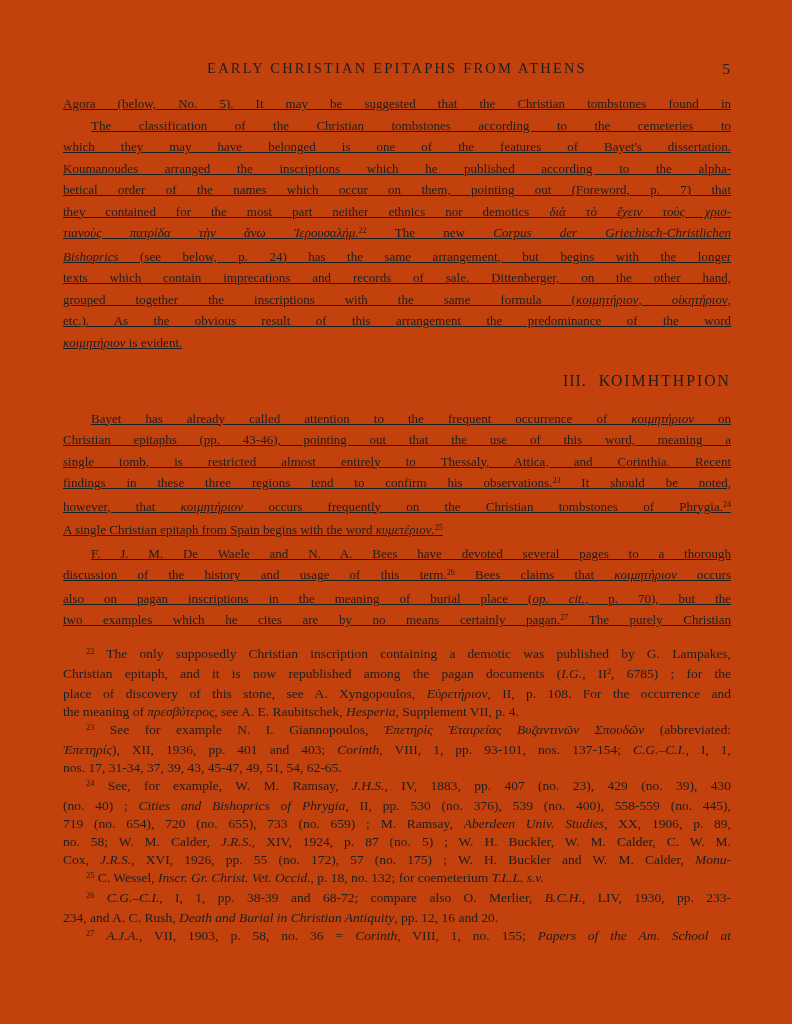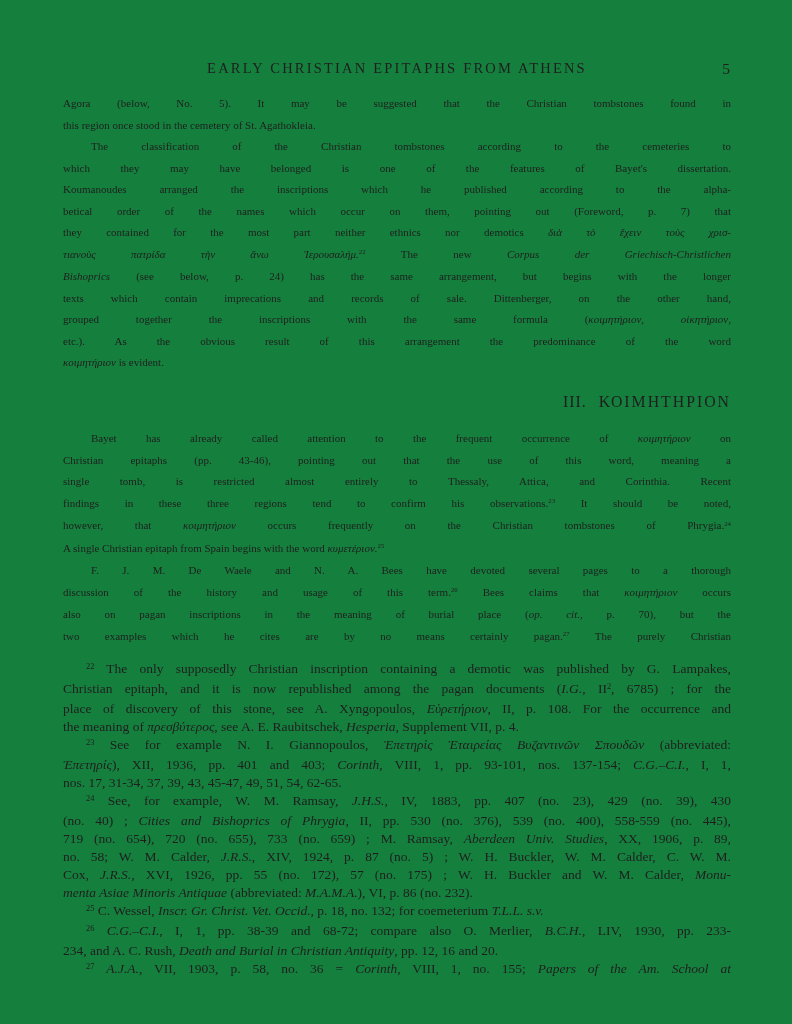--- a/index.html
+++ b/index.html
@@ -28,24 +28,25 @@
     white-space: nowrap;
   }
   .rh-page {
     position: absolute;
     right: 1px;
     top: 0;
     font-size: 15.5px;
     letter-spacing: 0;
   }
   .body-text .line {
-    font-size: 11px;
+    font-size: 13px;
     line-height: 21.5px;
     text-align: justify;
     text-align-last: justify;
+    text-decoration: underline;
   }
   .line.noj { text-align-last: left; }
   .body-text .line.indent { text-indent: 28px; }
   .section-heading {
     font-size: 15.8px;
     font-weight: normal;
     text-align: right;
     margin: 17px 0 16px 0;
     line-height: 21.5px;
   }
@@ -64,29 +65,28 @@
   .seg-sup {
     font-size: 62%;
     position: relative;
     top: -0.45em;
     letter-spacing: 0;
   }
 </style>
 </head>
 <body>
 
-<div class="page" style="background: #15803d; color: rgb(30, 30, 30);">
+<div class="page" style="background: #c2410c; color: rgb(30, 30, 30);">
   <div class="running-head">
     <div class="rh-title">EARLY CHRISTIAN EPITAPHS FROM ATHENS</div>
     <div class="rh-page">5</div>
   </div>
 
   <div class="body-text">
       <div class="line"><span class="seg">Agora (below, No. 5).  It may be suggested that the Christian tombstones found in</span></div>
-      <div class="line noj"><span class="seg">this region once stood in the cemetery of St. Agathokleia.</span></div>
       <div class="line indent"><span class="seg">The classification of the Christian tombstones according to the cemeteries to</span></div>
       <div class="line"><span class="seg">which they may have belonged is one of the features of Bayet's dissertation.</span></div>
       <div class="line"><span class="seg">Koumanoudes arranged the inscriptions which he published according to the alpha-</span></div>
       <div class="line"><span class="seg">betical order of the names which occur on them, pointing out (Foreword, p. 7) that</span></div>
       <div class="line"><span class="seg">they contained for the most part neither ethnics nor demotics </span><span class="seg-g">διὰ τὸ ἔχειν τοὺς χρισ-</span></div>
       <div class="line"><span class="seg-g">τιανοὺς πατρίδα τὴν ἄνω Ἱερουσαλήμ.</span><span class="seg-sup">22</span><span class="seg"> The new </span><span class="seg-i">Corpus der Griechisch-Christlichen</span></div>
       <div class="line"><span class="seg-i">Bishoprics</span><span class="seg"> (see below, p. 24) has the same arrangement, but begins with the longer</span></div>
       <div class="line"><span class="seg">texts which contain imprecations and records of sale.  Dittenberger, on the other hand,</span></div>
       <div class="line"><span class="seg">grouped together the inscriptions with the same formula (</span><span class="seg-g">κοιμητήριον, οἰκητήριον,</span></div>
       <div class="line"><span class="seg">etc.).  As the obvious result of this arrangement the predominance of the word</span></div>
@@ -116,19 +116,18 @@
       <div class="line"><span class="seg">place of discovery of this stone, see A. Xyngopoulos, </span><span class="seg-g">Εὑρετήριον</span><span class="seg">, II, p. 108.  For the occurrence and</span></div>
       <div class="line noj"><span class="seg">the meaning of </span><span class="seg-g">πρεσβύτερος</span><span class="seg">, see A. E. Raubitschek, </span><span class="seg-i">Hesperia</span><span class="seg">, Supplement VII, p. 4.</span></div>
       <div class="line indent"><span class="seg-sup">23</span><span class="seg"> See for example N. I. Giannopoulos, </span><span class="seg-g">Ἐπετηρὶς Ἑταιρείας Βυζαντινῶν Σπουδῶν</span><span class="seg"> (abbreviated:</span></div>
       <div class="line"><span class="seg-g">Ἐπετηρίς</span><span class="seg">), XII, 1936, pp. 401 and 403; </span><span class="seg-i">Corinth</span><span class="seg">, VIII, 1, pp. 93-101, nos. 137-154; </span><span class="seg-i">C.G.–C.I.</span><span class="seg">, I, 1,</span></div>
       <div class="line noj"><span class="seg">nos. 17, 31-34, 37, 39, 43, 45-47, 49, 51, 54, 62-65.</span></div>
       <div class="line indent"><span class="seg-sup">24</span><span class="seg"> See, for example, W. M. Ramsay, </span><span class="seg-i">J.H.S.</span><span class="seg">, IV, 1883, pp. 407 (no. 23), 429 (no. 39), 430</span></div>
       <div class="line"><span class="seg">(no. 40) ; </span><span class="seg-i">Cities and Bishoprics of Phrygia</span><span class="seg">, II, pp. 530 (no. 376), 539 (no. 400), 558-559 (no. 445),</span></div>
       <div class="line"><span class="seg">719 (no. 654), 720 (no. 655), 733 (no. 659) ; M. Ramsay, </span><span class="seg-i">Aberdeen Univ. Studies</span><span class="seg">, XX, 1906, p. 89,</span></div>
       <div class="line"><span class="seg">no. 58; W. M. Calder, </span><span class="seg-i">J.R.S.</span><span class="seg">, XIV, 1924, p. 87 (no. 5) ; W. H. Buckler, W. M. Calder, C. W. M.</span></div>
       <div class="line"><span class="seg">Cox, </span><span class="seg-i">J.R.S.</span><span class="seg">, XVI, 1926, pp. 55 (no. 172), 57 (no. 175) ; W. H. Buckler and W. M. Calder, </span><span class="seg-i">Monu-</span></div>
-      <div class="line noj"><span class="seg-i">menta Asiae Minoris Antiquae</span><span class="seg"> (abbreviated: </span><span class="seg-i">M.A.M.A.</span><span class="seg">), VI, p. 86 (no. 232).</span></div>
       <div class="line indent noj"><span class="seg-sup">25</span><span class="seg"> C. Wessel, </span><span class="seg-i">Inscr. Gr. Christ. Vet. Occid.</span><span class="seg">, p. 18, no. 132; for coemeterium </span><span class="seg-i">T.L.L. s.v.</span></div>
       <div class="line indent"><span class="seg-sup">26</span><span class="seg"> </span><span class="seg-i">C.G.–C.I.</span><span class="seg">, I, 1, pp. 38-39 and 68-72; compare also O. Merlier, </span><span class="seg-i">B.C.H.</span><span class="seg">, LIV, 1930, pp. 233-</span></div>
       <div class="line noj"><span class="seg">234, and A. C. Rush, </span><span class="seg-i">Death and Burial in Christian Antiquity</span><span class="seg">, pp. 12, 16 and 20.</span></div>
       <div class="line indent"><span class="seg-sup">27</span><span class="seg"> </span><span class="seg-i">A.J.A.</span><span class="seg">, VII, 1903, p. 58, no. 36 = </span><span class="seg-i">Corinth</span><span class="seg">, VIII, 1, no. 155; </span><span class="seg-i">Papers of the Am. School at</span></div>
     </div>
 </div>
 
 </body></html>

